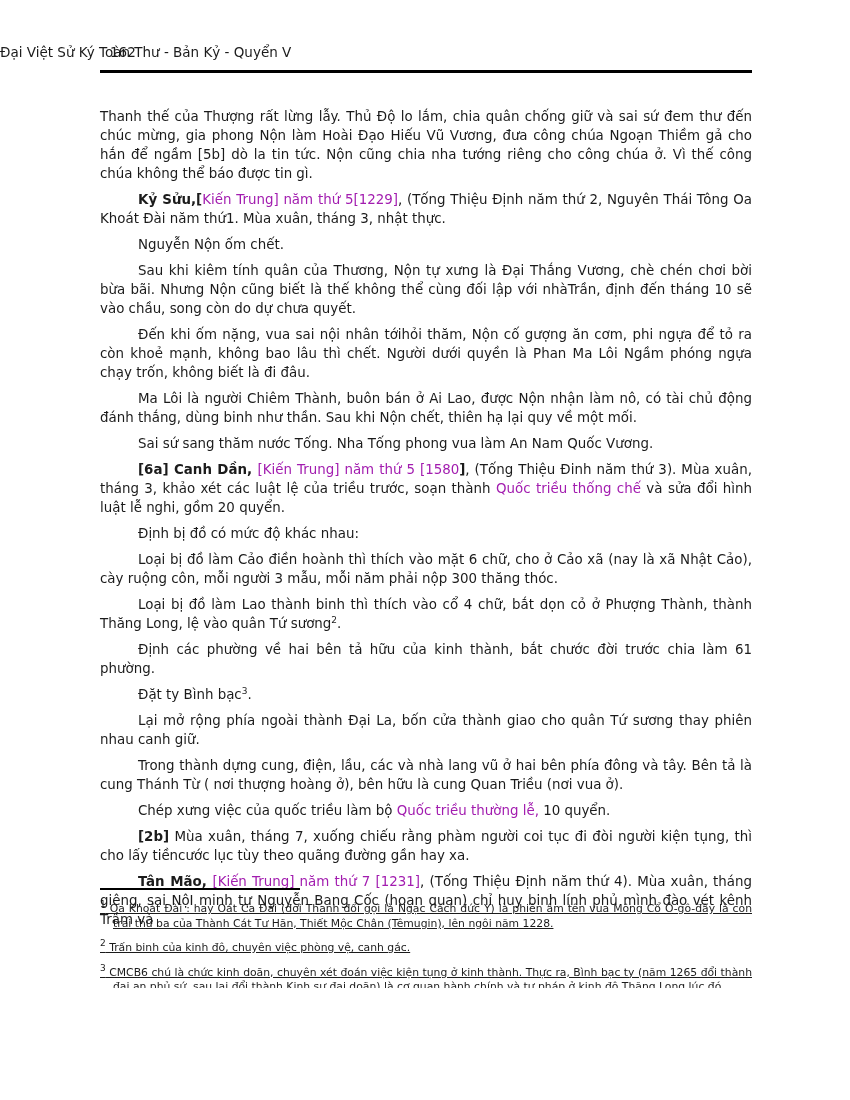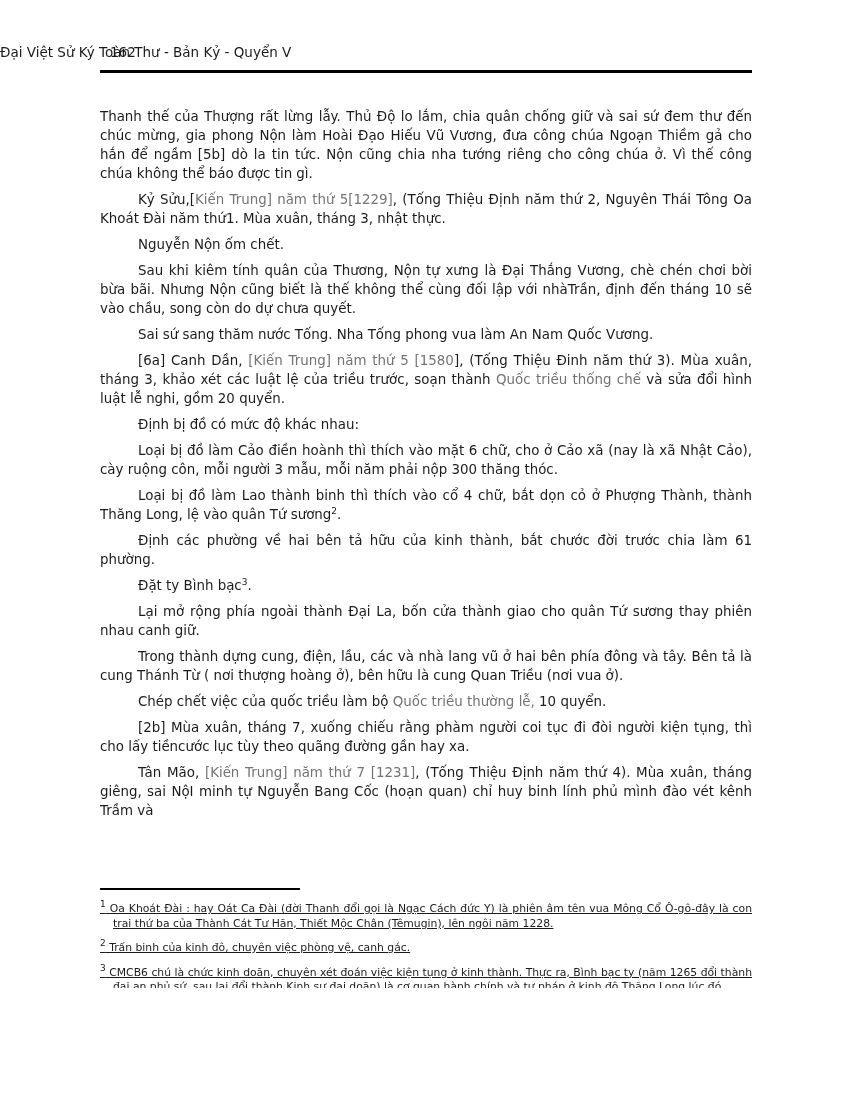--- a/index.html
+++ b/index.html
@@ -33,22 +33,22 @@
   .content{
     margin:34px 98px 0 100px;
     font-size:13.4px;
     line-height:19px;
     text-align:justify;
   }
   .content p{
     margin:0 0 7px 0;
   }
   .content p.indent{ text-indent:38px; }
-  .run-b{ font-weight:normal; }
-  .run-g{ color:#737373; }
+  .run-b{ font-weight:bold; }
+  .run-g{ color:#a21caf; }
   sup.ref{ font-size:9px; line-height:0; }
   .footnotes{
     position:absolute;
     left:100px; right:98px; top:888px;
     font-size:10.8px;
     line-height:14.5px;
     text-align:justify;
     color:#1b1b1b;
     text-decoration:underline;
   }
@@ -73,30 +73,32 @@
     <span class="page-number">162</span>
     <span class="doc-title">Đại Việt Sử Ký Toàn Thư - Bản Kỷ - Quyển V</span>
   </div>
   <hr class="header-rule">
 
   <div class="content" id="body-text">
       <p class=""><span>Thanh thế của Thượng rất lừng lẫy. Thủ Độ lo lắm, chia quân chống giữ và sai sứ đem thư đến chúc mừng, gia phong Nộn làm Hoài Đạo Hiếu Vũ Vương, đưa công chúa Ngoạn Thiềm gả cho hắn để ngầm [5b] dò la tin tức. Nộn cũng chia nha tướng riêng cho công chúa ở. Vì thế công chúa không thể báo được tin gì.</span></p>
       <p class="indent"><span class="run-b">Kỷ Sửu,[</span><span class="run-g">Kiến Trung] năm thứ 5[1229]</span><span>, (Tống Thiệu Định năm thứ 2, Nguyên Thái Tông Oa Khoát Đài năm thứ1. Mùa xuân, tháng 3, nhật thực.</span></p>
       <p class="indent"><span>Nguyễn Nộn ốm chết.</span></p>
       <p class="indent"><span>Sau khi kiêm tính quân của Thương, Nộn tự xưng là Đại Thắng Vương, chè chén chơi bời bừa bãi. Nhưng Nộn cũng biết là thế không thể cùng đối lập với nhàTrần, định đến tháng 10 sẽ vào chầu, song còn do dự chưa quyết.</span></p>
+      <p class="indent"><span>Đến khi ốm nặng, vua sai nội nhân tớihỏi thăm, Nộn cố gượng ăn cơm, phi ngựa để tỏ ra còn khoẻ mạnh, không bao lâu thì chết. Người  dưới quyền là Phan Ma Lôi Ngầm phóng ngựa chạy trốn, không biết là đi đâu.</span></p>
+      <p class="indent"><span>Ma Lôi là người Chiêm Thành, buôn bán ở Ai Lao, được Nộn nhận làm nô, có tài chủ động đánh thắng, dùng binh như thần. Sau khi Nộn chết, thiên hạ lại quy về một mối.</span></p>
       <p class="indent"><span>Sai sứ sang thăm nước Tống. Nha Tống phong vua làm An Nam Quốc Vương.</span></p>
       <p class="indent"><span class="run-b">[6a] Canh Dần, </span><span class="run-g">[Kiến Trung] năm thứ 5 [1580</span><span class="run-b">]</span><span>, (Tống Thiệu Đinh năm thứ 3). Mùa xuân, tháng 3, khảo xét các luật lệ của triều trước, soạn thành </span><span class="run-g">Quốc triều thống chế</span><span> và sửa đổi hình luật lễ nghi, gồm 20 quyển.</span></p>
       <p class="indent"><span>Định bị đồ có mức độ khác nhau:</span></p>
       <p class="indent"><span>Loại bị đồ làm Cảo điền hoành thì thích vào mặt 6 chữ, cho ở Cảo xã (nay là xã Nhật Cảo), cày ruộng côn, mỗi người 3 mẫu, mỗi năm phải nộp 300 thăng thóc.</span></p>
       <p class="indent"><span>Loại bị đồ làm Lao thành binh thì thích vào cổ 4 chữ, bắt dọn cỏ ở Phượng Thành, thành Thăng Long, lệ vào quân Tứ sương</span><sup class="ref">2</sup><span>.</span></p>
       <p class="indent"><span>Định các phường về hai bên tả hữu của kinh thành, bắt chước đời trước chia làm 61 phường.</span></p>
       <p class="indent"><span>Đặt ty Bình bạc</span><sup class="ref">3</sup><span>.</span></p>
       <p class="indent"><span>Lại mở rộng phía ngoài thành Đại La, bốn cửa thành giao cho quân Tứ sương thay phiên nhau canh giữ.</span></p>
       <p class="indent"><span>Trong thành dựng cung, điện, lầu, các và nhà lang vũ ở hai bên phía đông và tây. Bên tả là cung Thánh Từ ( nơi thượng hoàng ở), bên hữu là cung Quan Triều (nơi vua ở).</span></p>
-      <p class="indent"><span>Chép chết việc của quốc triều làm bộ </span><span class="run-g">Quốc triều thường lễ,</span><span> 10 quyển.</span></p>
+      <p class="indent"><span>Chép xưng việc của quốc triều làm bộ </span><span class="run-g">Quốc triều thường lễ,</span><span> 10 quyển.</span></p>
       <p class="indent"><span class="run-b">[2b]</span><span> Mùa xuân, tháng 7, xuống chiếu rằng phàm người coi tục đi đòi người kiện tụng, thì cho lấy tiềncước lục tùy theo quãng đường gần hay xa.</span></p>
       <p class="indent"><span class="run-b">Tân Mão, </span><span class="run-g">[Kiến Trung] năm thứ 7 [1231]</span><span>, (Tống Thiệu Định năm thứ 4). Mùa xuân, tháng giêng, sai NộI minh tự Nguyễn Bang Cốc (hoạn quan) chỉ huy binh lính phủ mình đào vét kênh Trầm và</span></p>
     </div>
 
   <div class="footnotes">
     <hr class="footnote-separator">
     <div id="footnote-list">
         <p><sup class="ref">1</sup><span> Oa Khoát Đài : hay Oát Ca  Đài (đời Thanh đổi gọi là Ngạc  Cách đức Y) là phiên âm tên vua Mông Cổ Ô-gô-đây là con trai thứ ba của Thành Cát Tư Hãn, Thiết Mộc Chân (Têmugin), lên ngôi năm 1228.</span></p>
         <p><sup class="ref">2</sup><span> Trấn binh của kinh đô, chuyên việc phòng vệ, canh gác.</span></p>
         <p><sup class="ref">3</sup><span> CMCB6 chú là chức kinh doãn, chuyên xét đoán việc kiện tụng ở kinh thành. Thực ra, Bình bạc ty (năm 1265 đổi thành đại an phủ sứ, sau lại đổi thành Kinh sư đại doãn) là cơ quan hành chính và tư pháp ở kinh đô Thăng Long lúc đó.</span></p>

